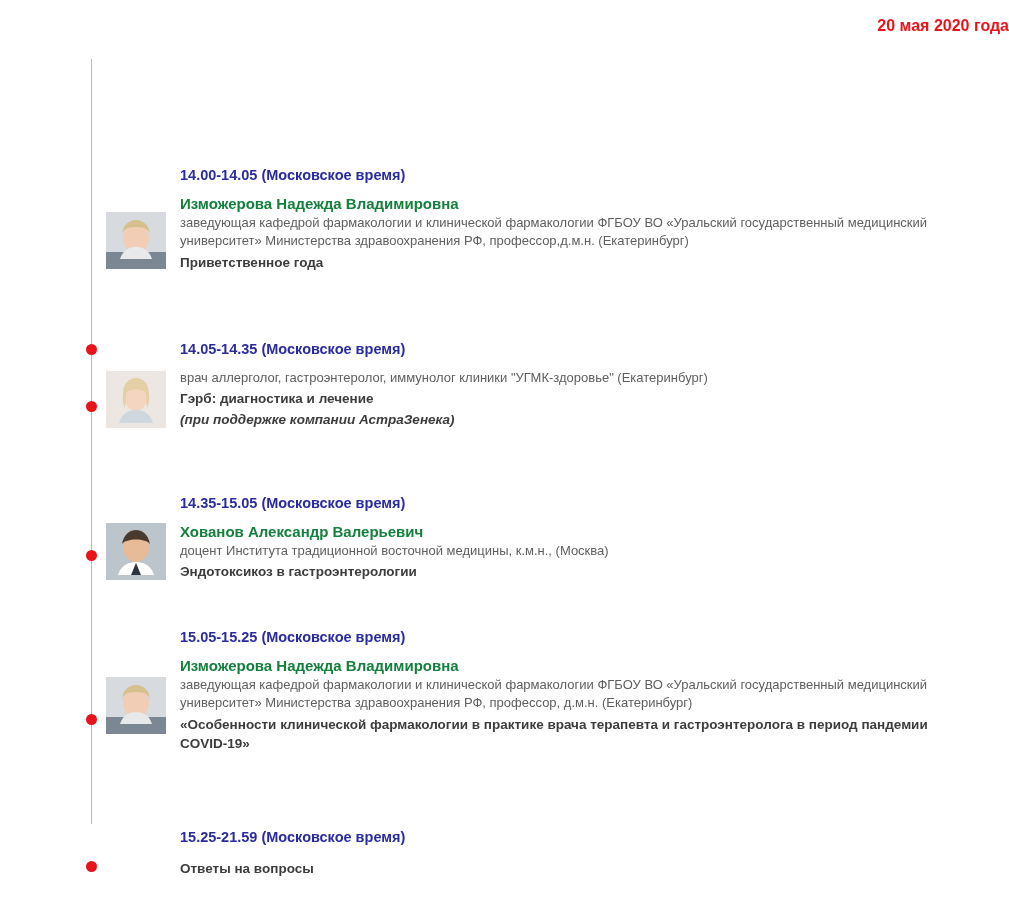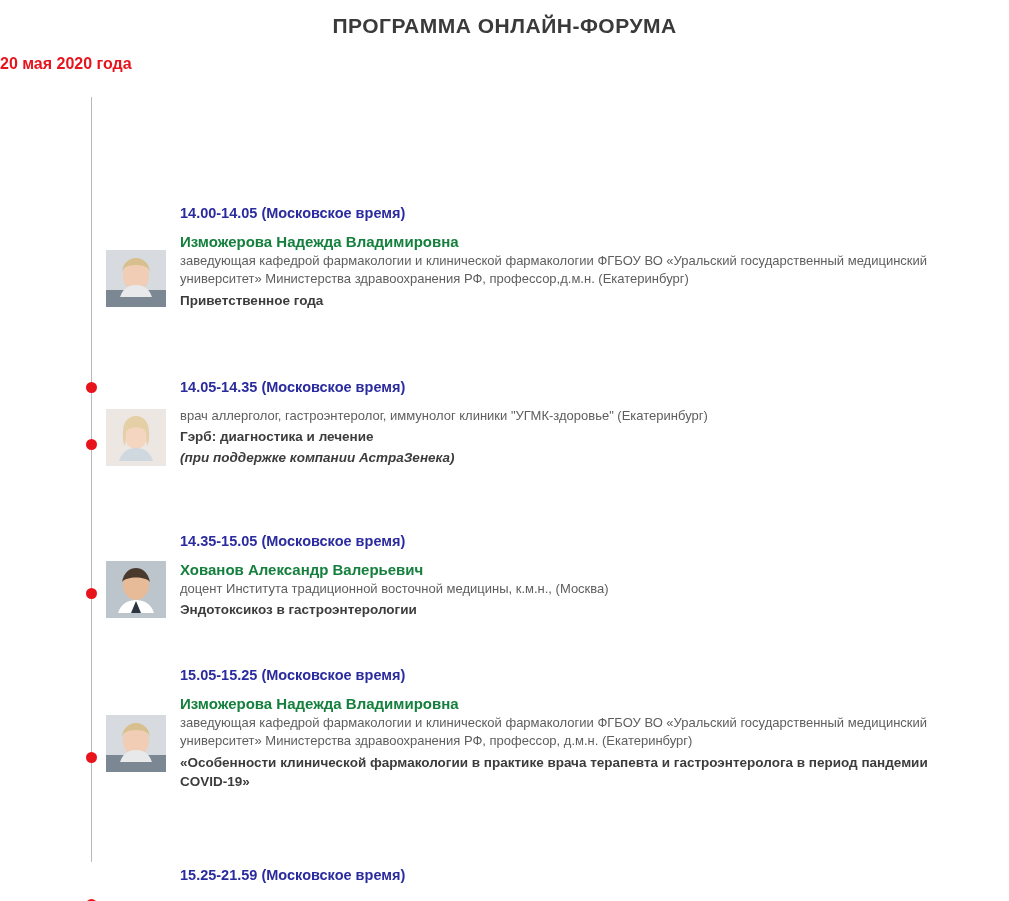--- a/index.html
+++ b/index.html
@@ -19,21 +19,21 @@
   .title {
     text-align: center;
     font-size: 21px;
     font-weight: bold;
     letter-spacing: 0.5px;
     color: #3a3a3a;
     padding-top: 14px;
     margin: 0;
   }
   .subtitle {
-    text-align: left;
+    text-align: right;
     font-size: 16px;
     font-weight: bold;
     color: #e8141c;
     margin-top: 17px;
   }
   .timeline {
     position: relative;
     margin-top: 24px;
   }
   .axis {
@@ -120,21 +120,20 @@
   #entry-4 .photo { top: 48px; }
   #entry-5 { position: absolute; top: 770px; left: 0; width: 1009px; }
   #entry-5 .dot { top: 32px; }
   #entry-5 .topic { margin-top: 14px; }
 </style>
 </head>
 <body>
 
 <div class="page">
 
-  <h1 class="title">ПРОГРАММА ОНЛАЙН-ФОРУМА</h1>
   <div class="subtitle">20 мая 2020 года</div>
 
   <div class="timeline">
     <div class="axis"></div>
     <div class="entries">
 
       <div class="entry" id="entry-1">
         <div class="dot"></div>
         <div class="photo">
           <svg width="60" height="57" viewBox="0 0 60 57" aria-hidden="true">

